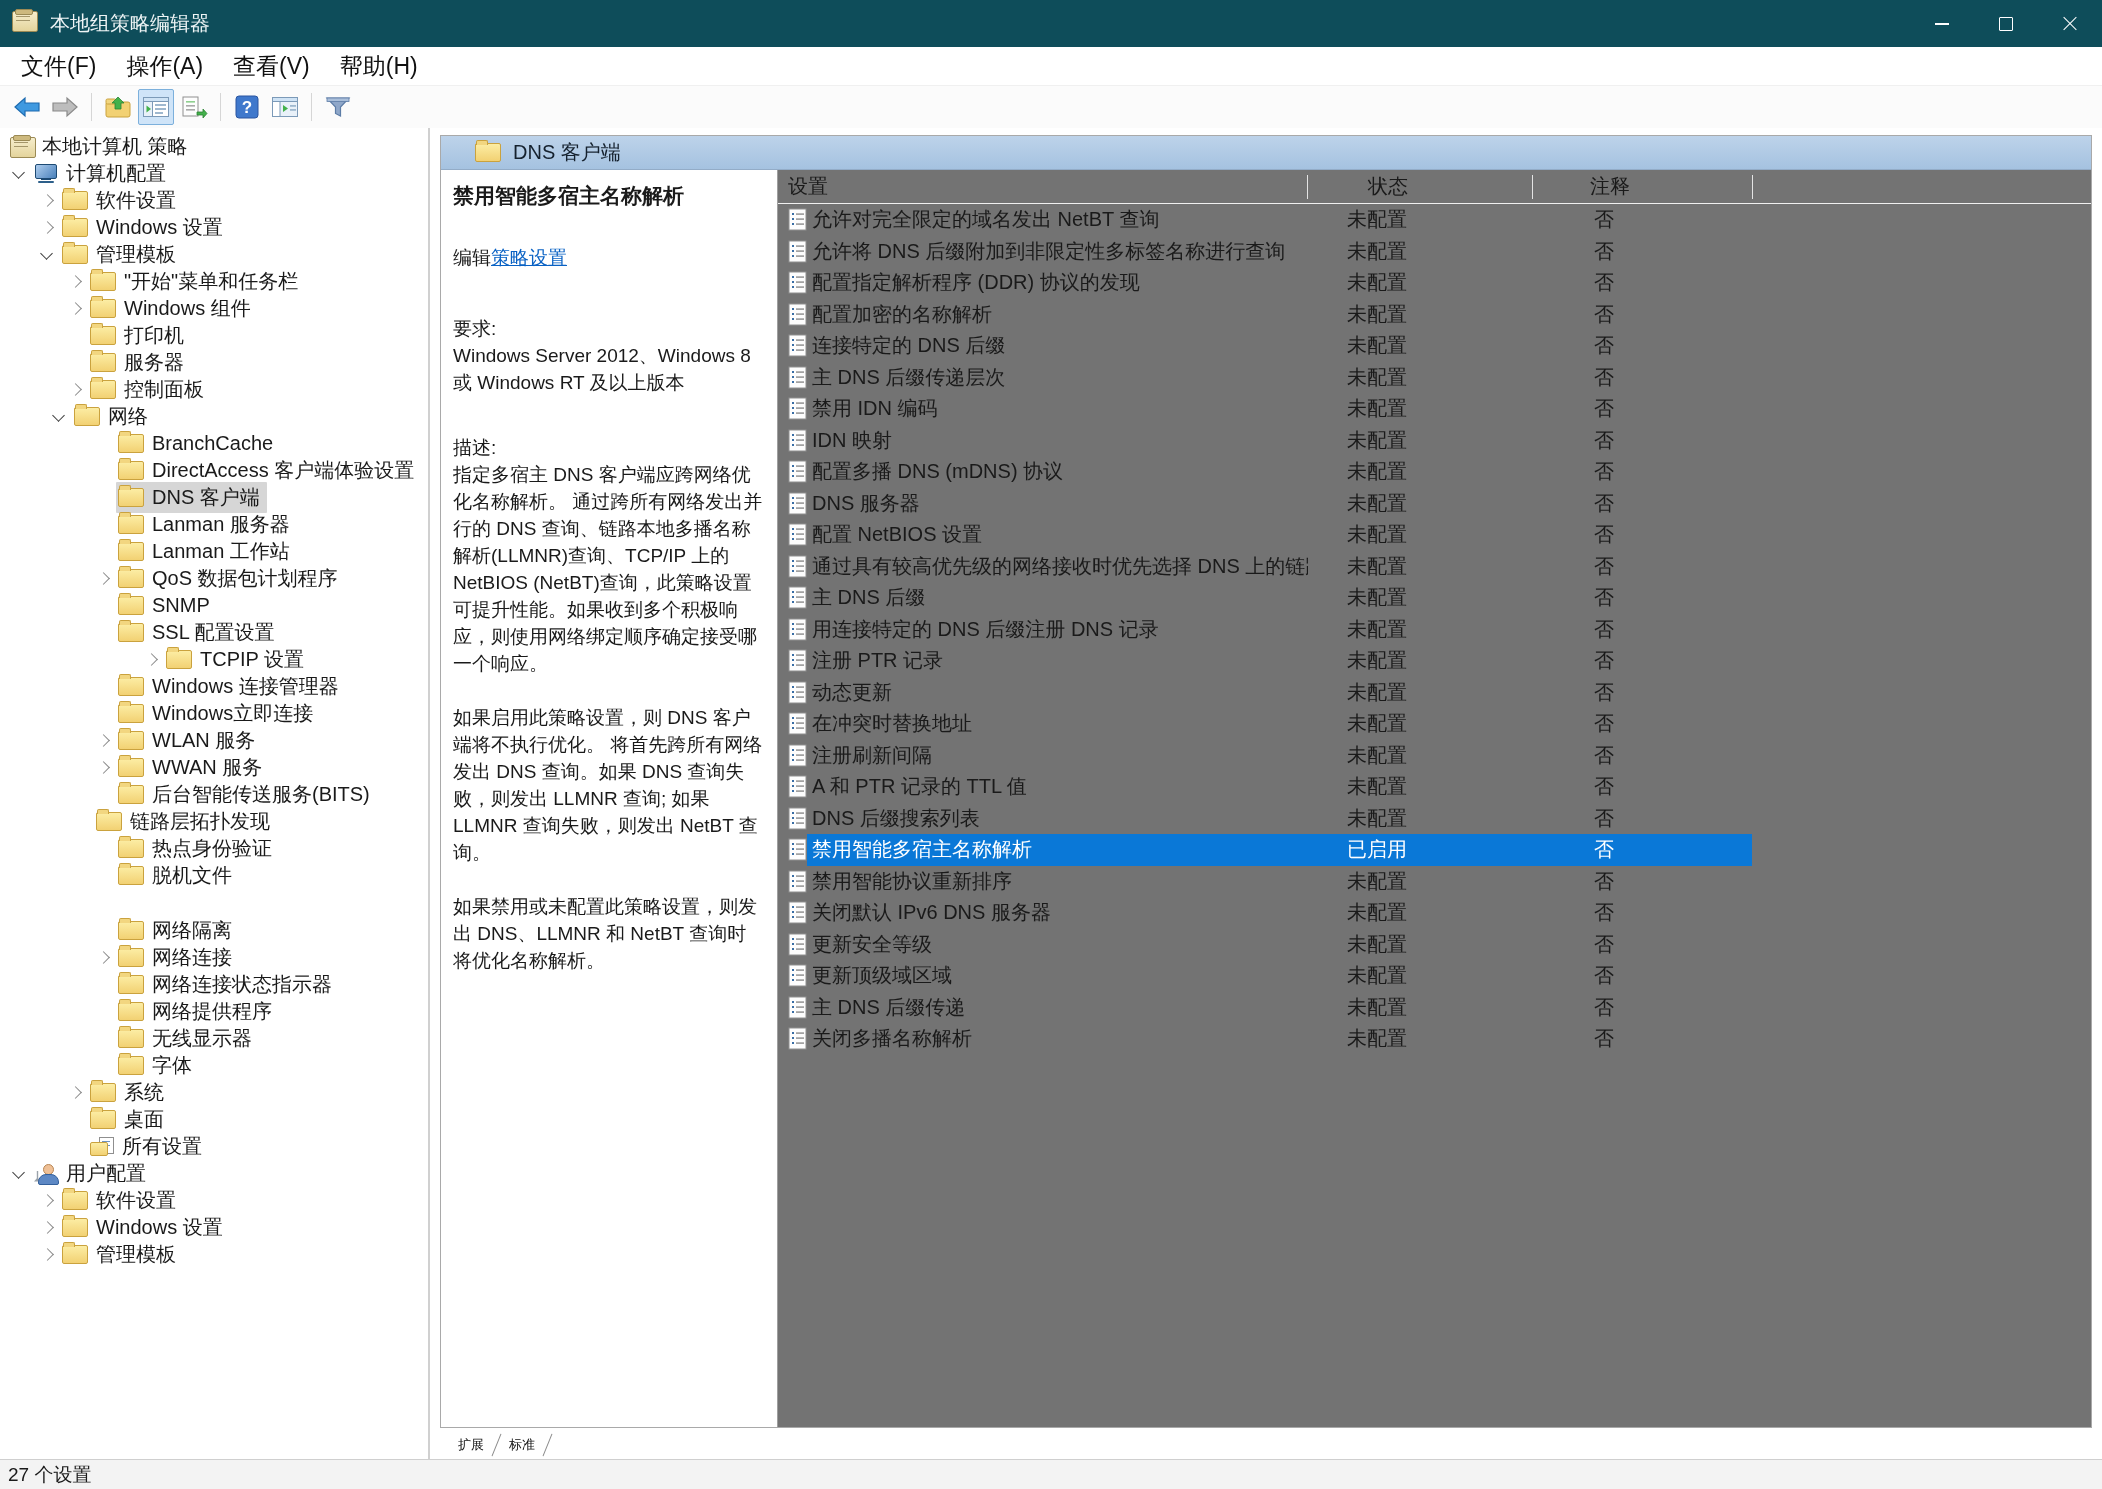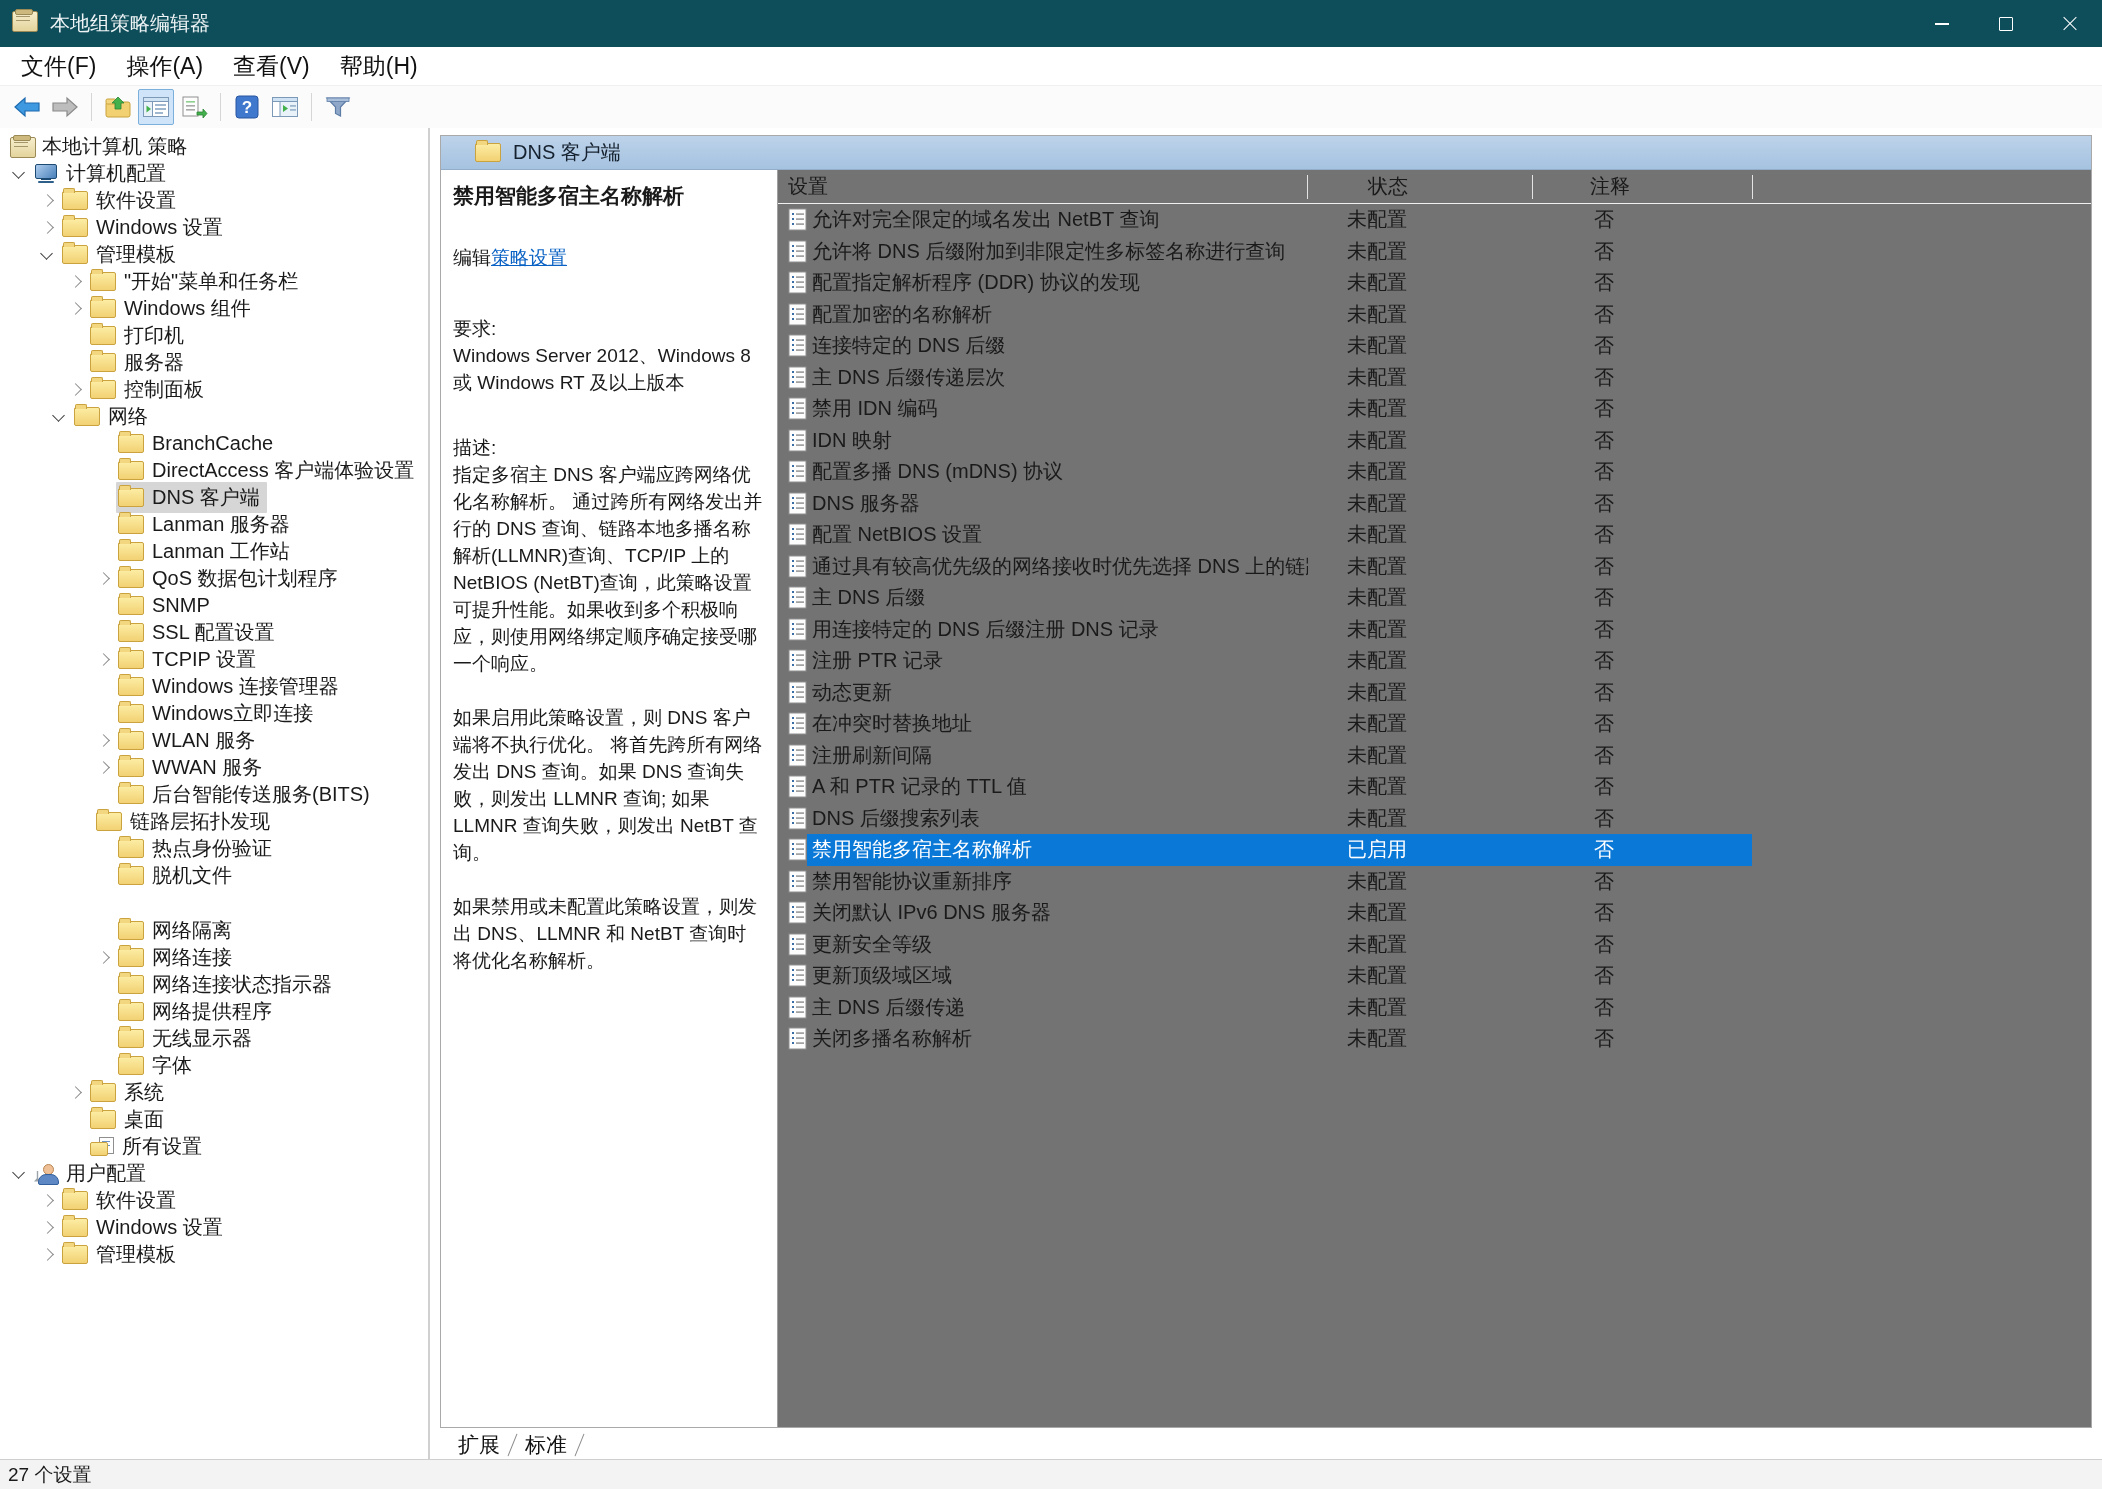--- a/index.html
+++ b/index.html
@@ -87,21 +87,21 @@
   .lrows{flex:1;overflow:hidden;}
   .lrow{height:31.5px;display:flex;align-items:center;}
   .icell{width:29px;flex:0 0 29px;display:flex;justify-content:flex-end;padding-right:0px;box-sizing:border-box;}
   .rmain{width:945px;flex:0 0 945px;display:flex;align-items:center;height:100%;}
   .lrow.sel .rmain{background:#0a78d7;color:#fff;}
   .ls{width:501px;flex:0 0 501px;padding-left:5px;box-sizing:border-box;white-space:nowrap;overflow:hidden;}
   .lst{width:225px;flex:0 0 225px;padding-left:39px;box-sizing:border-box;white-space:nowrap;}
   .lc{flex:1;padding-left:61px;box-sizing:border-box;white-space:nowrap;}
   
   .tabsrow{position:absolute;left:10px;right:10px;bottom:0px;height:30px;display:flex;align-items:center;padding-left:8px;}
-  .tab{padding:0 10px;font-size:21px;color:#111;}
+  .tab{padding:0 10px;font-size:13px;color:#111;}
   .tabslash{width:1px;height:24px;background:#8a8a8a;transform:rotate(22deg);margin:0 2px;}
   
   .statusbar{position:absolute;left:0;right:0;bottom:0;height:29px;background:#f3f3f3;border-top:1px solid #cfcfcf;display:flex;align-items:center;padding-left:8px;font-size:19px;}
 </style>
 </head>
 <body>
 
 <div class="titlebar">
   <span class="app-ic"><span class="scroll-ic"></span></span>
   <span class="ttl">本地组策略编辑器</span>
@@ -322,21 +322,21 @@
           <span class="tlabel">SNMP</span>
         </span>
       </div>
       <div class="tree-row" style="padding-left: 94px;">
         <span class="chev none"></span>
         <span class="row-core">
           <span class="ticon ic-folder"></span>
           <span class="tlabel">SSL 配置设置</span>
         </span>
       </div>
-      <div class="tree-row" style="padding-left: 94px;">
+      <div class="tree-row" style="padding-left: 94px; margin-left: 48px;">
         <span class="chev collapsed"></span>
         <span class="row-core">
           <span class="ticon ic-folder"></span>
           <span class="tlabel">TCPIP 设置</span>
         </span>
       </div>
       <div class="tree-row" style="padding-left: 94px;">
         <span class="chev none"></span>
         <span class="row-core">
           <span class="ticon ic-folder"></span>

